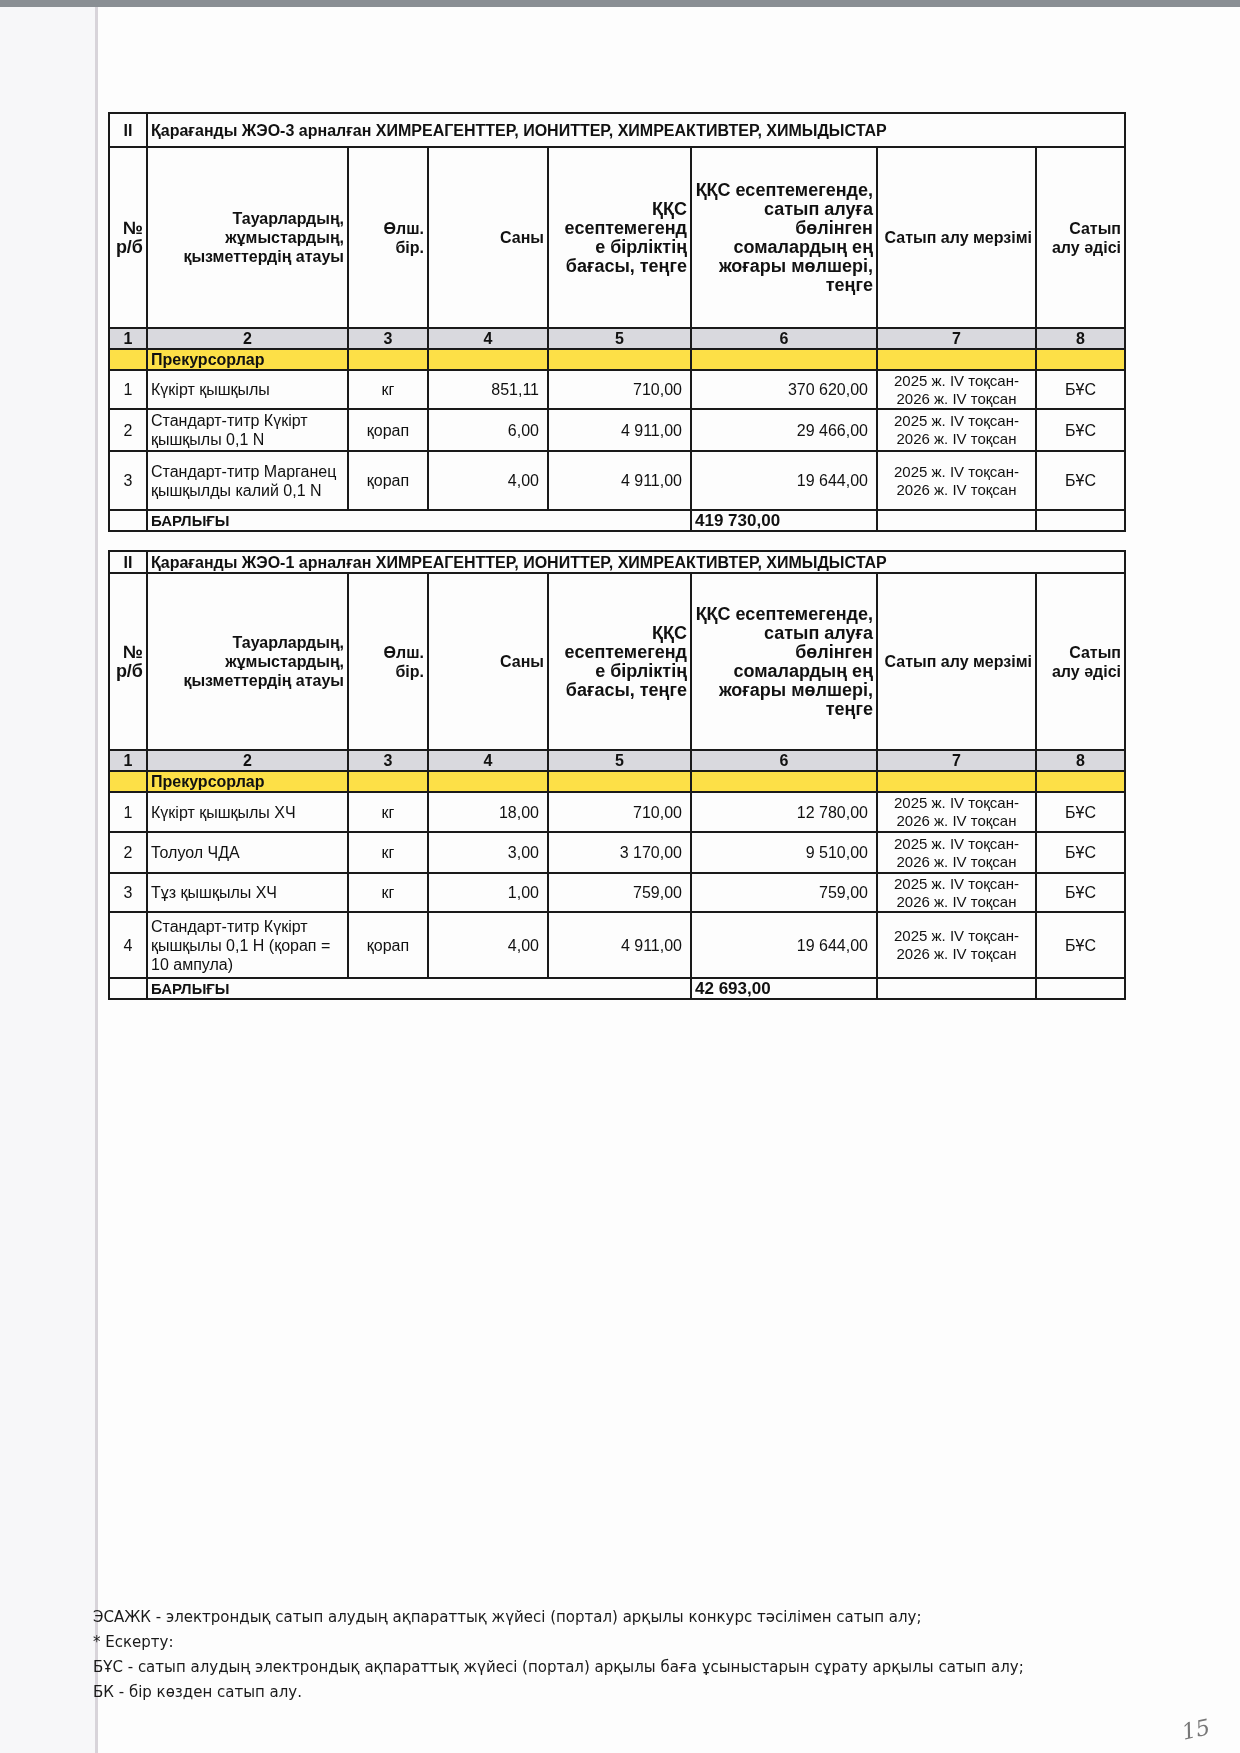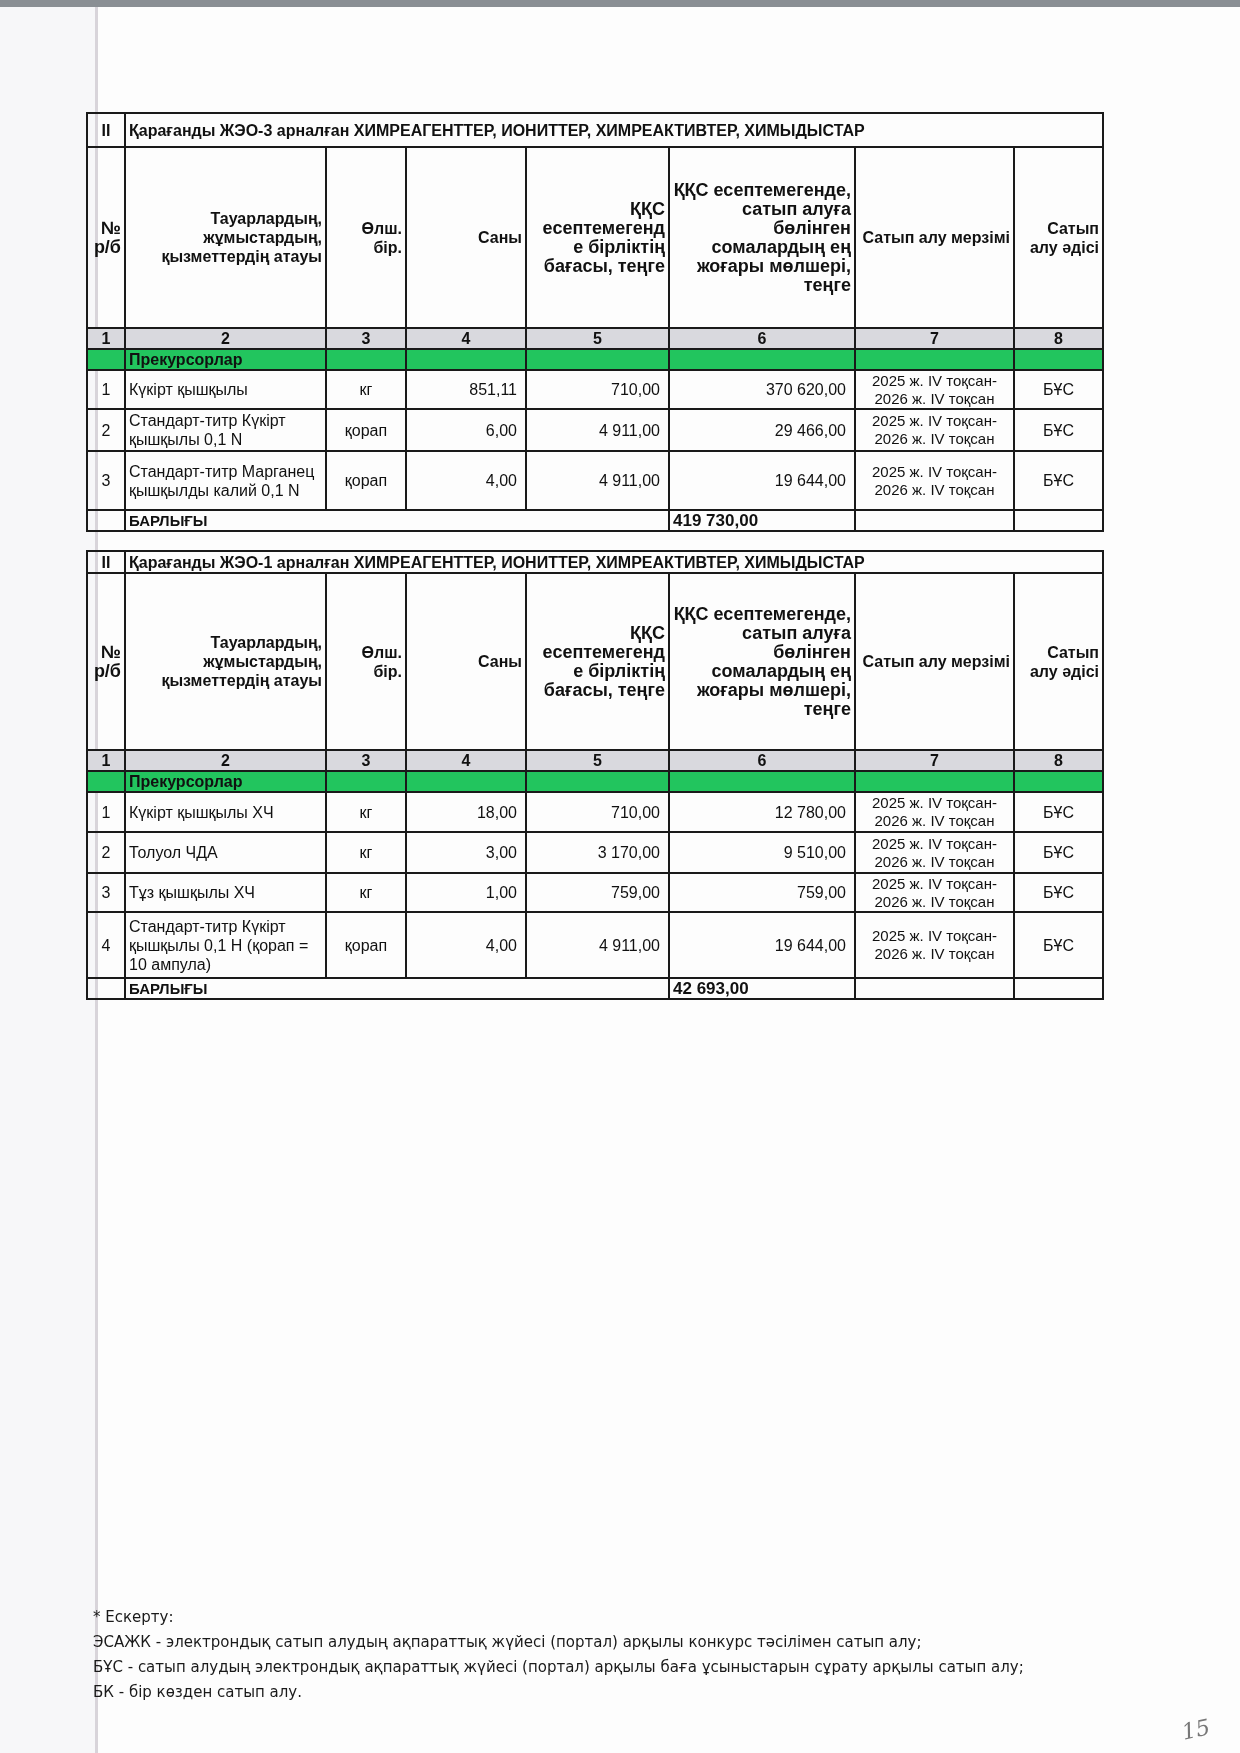--- a/index.html
+++ b/index.html
@@ -6,33 +6,33 @@
   body {
     width:1240px; height:1753px; position:relative; overflow:hidden;
     background:#fdfdfd;
     font-family:"Liberation Sans", sans-serif; color:#111;
   }
   .topstrip { position:absolute; left:0; top:0; width:1240px; height:7px; background:#8a8f94; }
   .leftline { position:absolute; left:95px; top:7px; width:3px; height:1746px; background:#d8d4da; }
   .leftshade { position:absolute; left:0; top:7px; width:95px; height:1746px; background:#f7f7f9; }
 
   table.plan {
-    position:absolute; left:86px; width:1016px;
+    position:absolute; left:108px; width:1016px;
     border-collapse:collapse; table-layout:fixed;
   }
   table.plan td {
     border:2px solid #1a1a1a; padding:0 3px; vertical-align:middle;
     font-size:16px; line-height:19px; overflow:hidden;
   }
   .title-row td { font-weight:bold; font-size:15px; }
   .title-row td.roman { text-align:center; }
   .head-row td { font-weight:bold; font-size:19px; line-height:24px; text-align:right; }
   .head-row td.small { font-size:18px; }
   .num-row td { background:#d9d9de; font-weight:bold; font-size:14px; line-height:16px; text-align:center; }
-  .sect-row td { background:#22c55e; font-weight:bold; font-size:16px; }
+  .sect-row td { background:#fde047; font-weight:bold; font-size:16px; }
   .c { text-align:center; }
   .r { text-align:right; padding-right:8px !important; }
   .period { text-align:center; font-size:15px !important; line-height:18px !important;border-radius:15px; }
   .total-row td { font-weight:bold; }
   .total-row td.label { text-align:left; font-size:15px; }
   .total-row td.sum { font-size:17px; padding-right:8px; }
 
   .note { position:absolute; left:93px; top:1605px; font-family:"DejaVu Sans", sans-serif; font-size:15px; line-height:25px; color:#1a1a1a; }
   .page-num { position:absolute; left:1182px; top:1717px; font-family:"DejaVu Serif", serif; font-style:italic; font-size:22px; color:#777; transform:rotate(-12deg); }
 </style>
@@ -219,19 +219,19 @@
     <td></td>
     <td colspan="4" class="label">БАРЛЫҒЫ</td>
     <td class="sum">42 693,00</td>
     <td></td>
     <td></td>
   </tr>
 </tbody>
   </table>
 
 <div class="note">
+  <div>ЭСАЖК - электрондық сатып алудың ақпараттық жүйесі (портал) арқылы конкурс тәсілімен сатып алу;</div>
   <div>* Ескерту:</div>
-  <div>ЭСАЖК - электрондық сатып алудың ақпараттық жүйесі (портал) арқылы конкурс тәсілімен сатып алу;</div>
   <div>БҰС - сатып алудың электрондық ақпараттық жүйесі (портал) арқылы баға ұсыныстарын сұрату арқылы сатып алу;</div>
   <div>БК - бір көзден сатып алу.</div>
 </div>
 
 <div class="page-num">15</div>
 
 </body></html>

